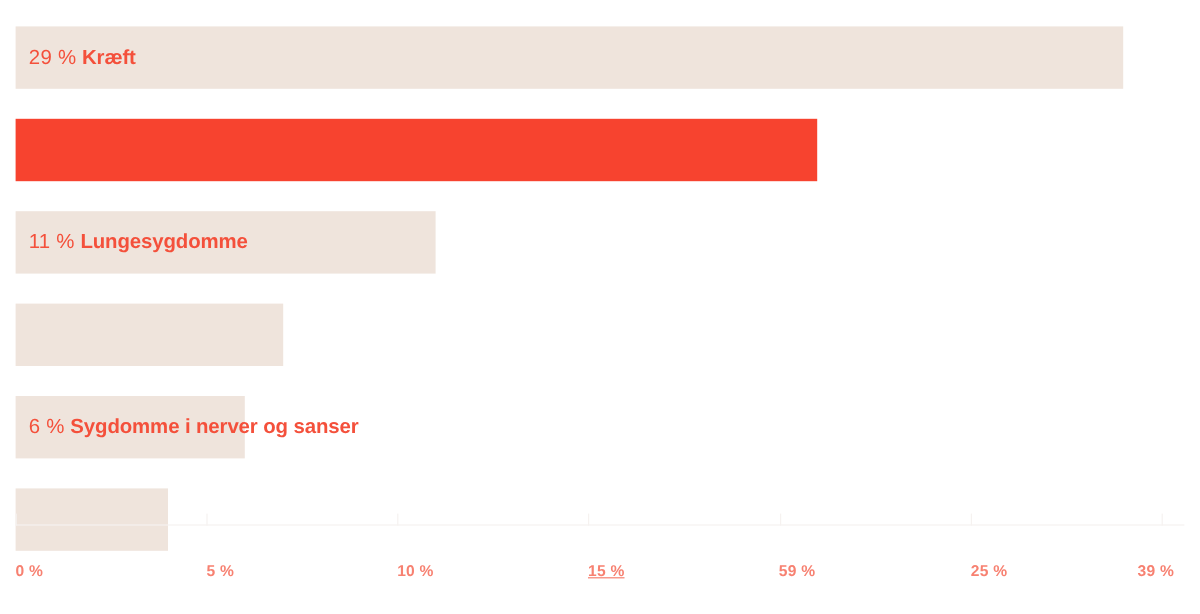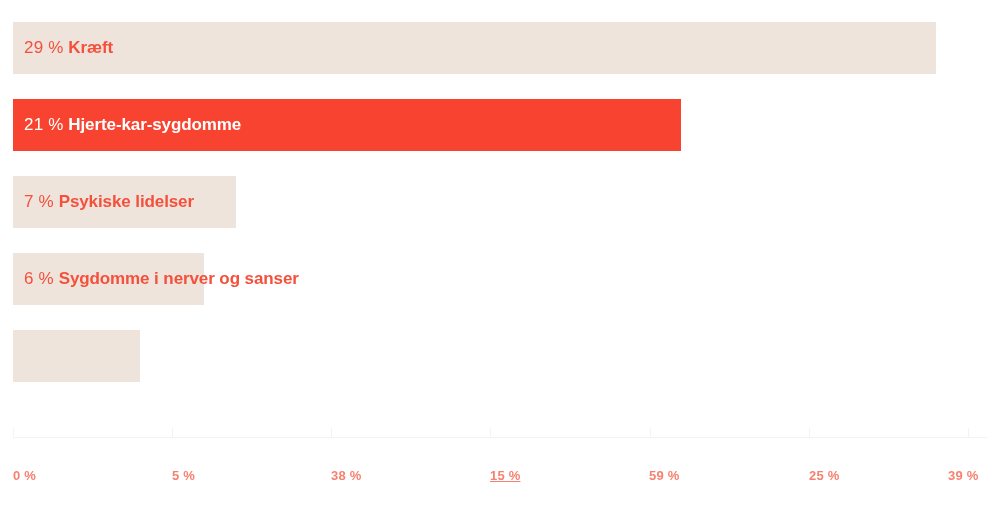--- a/index.html
+++ b/index.html
@@ -112,27 +112,29 @@
 
   <div class="bars-area">
 
     <div class="bar-row">
       <div class="bar-fill" style="width: 923.072px;"></div>
       <div class="bar-label"><span class="bar-pct">29 %</span> <span class="bar-name">Kræft</span></div>
     </div>
 
     <div class="bar-row highlight">
       <div class="bar-fill" style="width: 668.431px;"></div>
-      <div class="bar-label"><span class="bar-pct">21 %</span> <span class="bar-name">Hjerte-kar-sygdomme</span></div>
     </div>
 
+    <div class="bar-row">
+      <div class="bar-fill" style="width: 350.131px;"></div>
+      <div class="bar-label"><span class="bar-pct">11 %</span> <span class="bar-name">Lungesygdomme</span></div>
+    </div>
 
     <div class="bar-row">
       <div class="bar-fill" style="width: 222.81px;"></div>
-      <div class="bar-label"><span class="bar-pct">7 %</span> <span class="bar-name">Psykiske lidelser</span></div>
     </div>
 
     <div class="bar-row">
       <div class="bar-fill" style="width: 190.98px;"></div>
       <div class="bar-label"><span class="bar-pct">6 %</span> <span class="bar-name">Sygdomme i nerver og sanser</span></div>
     </div>
 
     <div class="bar-row">
       <div class="bar-fill" style="width: 127.32px;"></div>
     </div>
@@ -147,20 +149,20 @@
     <div class="tick-mark" style="left: 636.601px;"></div>
     <div class="tick-mark" style="left: 795.752px;"></div>
     <div class="tick-mark" style="left: 954.902px;"></div>
   </div>
 
   <div class="axis-line"></div>
 
   <div class="axis-labels">
     <span class="tick-label" style="left:13px;">0 %</span>
     <span class="tick-label" style="left:172px;">5 %</span>
-    <span class="tick-label" style="left:331px;">38 %</span>
+    <span class="tick-label" style="left:331px;">10 %</span>
     <span class="tick-label" style="left:490px;text-decoration:underline;">15 %</span>
     <span class="tick-label" style="left:649px;">59 %</span>
     <span class="tick-label" style="left:809px;">25 %</span>
     <span class="tick-label" style="left:948px;">39 %</span>
   </div>
 
 </div>
 
 </body></html>

